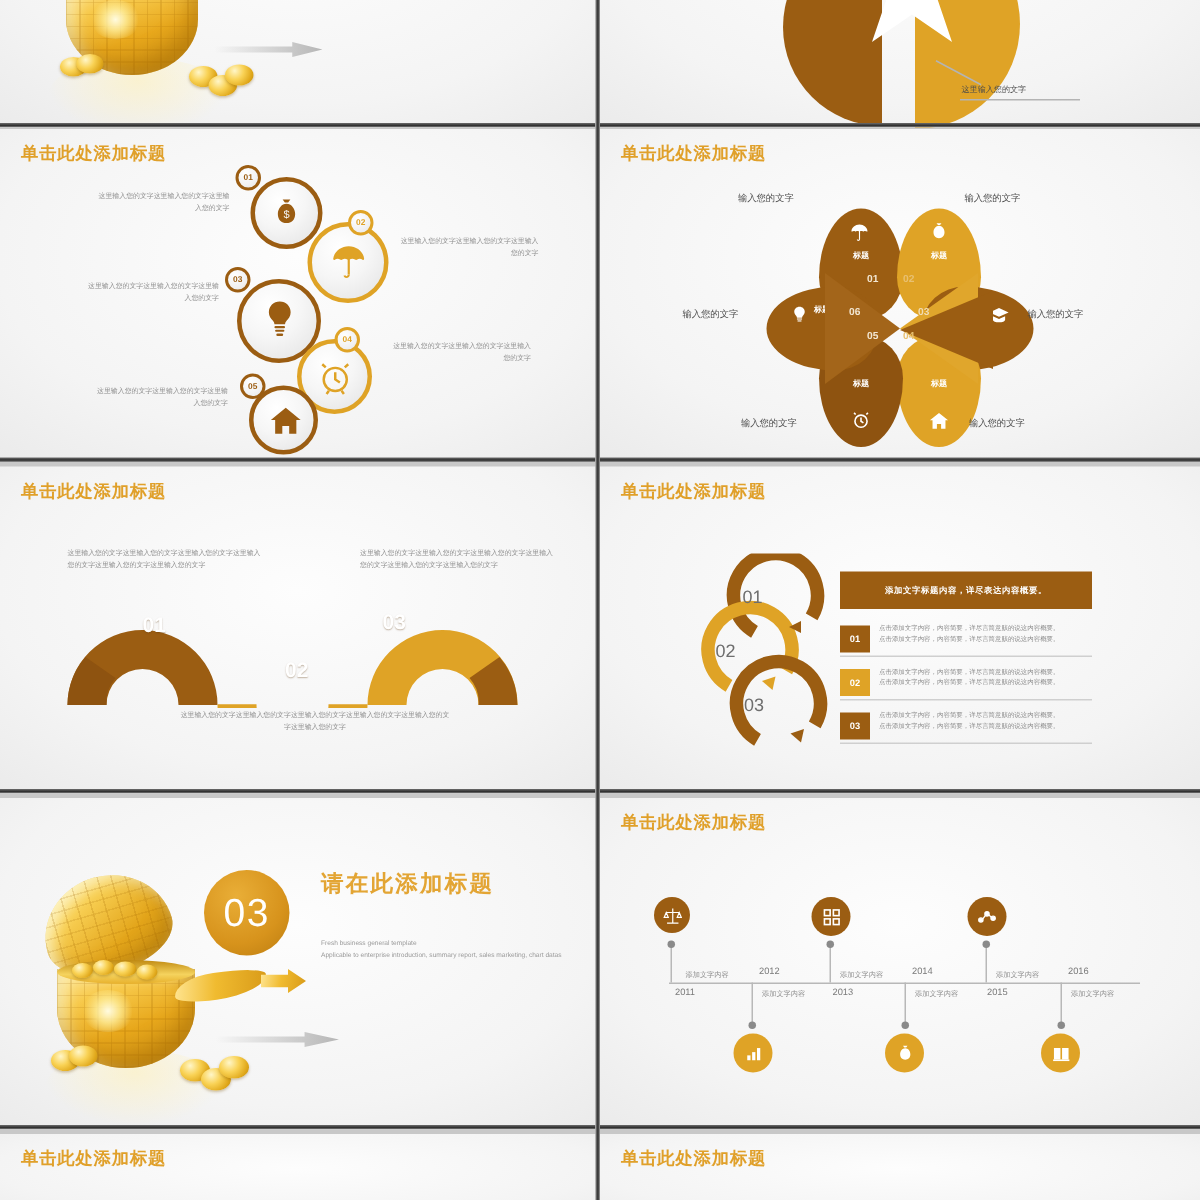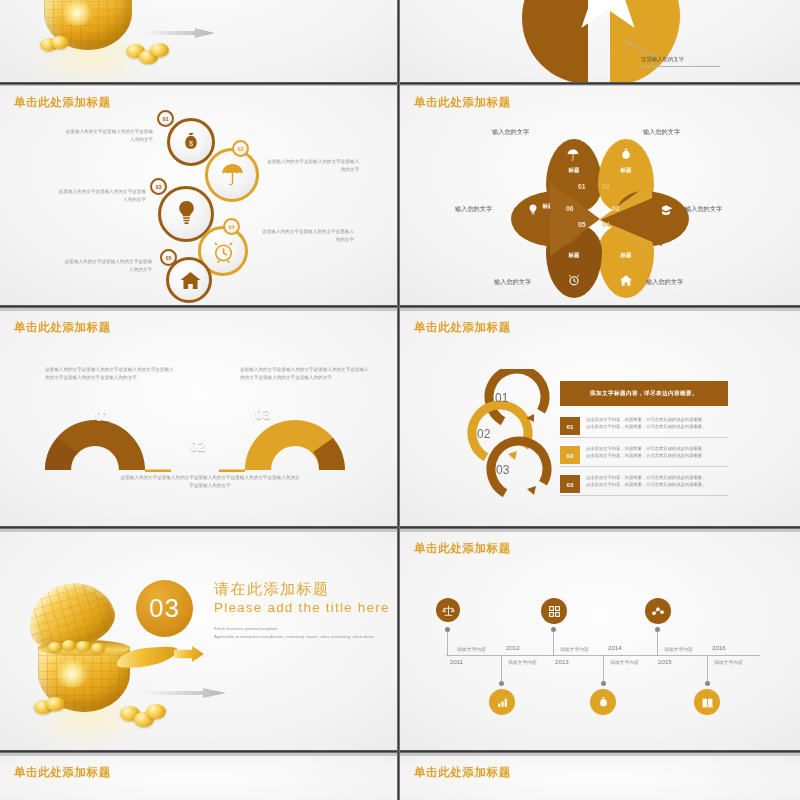--- a/index.html
+++ b/index.html
@@ -125,21 +125,21 @@
   .ltxt{ position:absolute; font-size:4.3px; line-height:1.8; color:#8b8b8b; }
   .lline{ position:absolute; height:1px; background:#cfcfcf; }
 
   
   .bignum{
     position:absolute; border-radius:50%;
     background:radial-gradient(circle at 38% 30%,#e9ae37,#d7931c 60%,#bb7c10 100%);
     display:flex; align-items:center; justify-content:center;
     color:#fff; font-size:26px; font-weight:300; letter-spacing:1px;
   }
-  .t-cn{ position:absolute; font-size:15px; color:#e3a534; font-weight:normal; letter-spacing:1.5px; }
+  .t-cn{ position:absolute; font-size:15px; color:#e3a534; font-weight:bold; letter-spacing:1.5px; }
   .t-en{ position:absolute; font-size:13.5px; color:#e3a534; letter-spacing:1.2px; }
   .t-sub{ position:absolute; font-size:4.4px; line-height:1.8; color:#9a9a9a; width:160px; }
 
   
   .tl-circ{
     position:absolute; border-radius:50%;
     display:flex; align-items:center; justify-content:center;
   }
   .tl-axis{ position:absolute; background:#b8b8b8; }
   .tl-dot{ position:absolute; border-radius:50%; background:#8a8a8a; }
@@ -416,21 +416,20 @@
       <div class="coin" style="left:130px;top:144px;width:20px;height:15px;"></div>
       <div class="ribbon" style="left:100px;top:88px;width:62px;height:18px;
                   border-radius:44% 56% 56% 44%/70% 30% 70% 30%;transform:rotate(-8deg);"></div>
       <div class="ribbon" style="left:158px;top:86px;width:30px;height:16px;
                   clip-path:polygon(0 24%,60% 24%,60% 0,100% 50%,60% 100%,60% 76%,0 76%);"></div>
       <div class="grayarrow" style="left:128px;top:128px;width:82px;"></div>
     </div>
 
     <div class="bignum" style="left:136px;top:48px;width:57px;height:57px;">03</div>
     <div class="t-cn cn" style="left:214px;top:48px;">请在此添加标题</div>
-    <div class="t-en" style="left:214px;top:68px;">Please add the title here</div>
     <div class="t-sub" style="left:214px;top:93px;">Fresh business general template</div>
     <div class="t-sub" style="left:214px;top:101px;width:170px;">Applicable to enterprise introduction, summary report, sales marketing, chart datas</div>
   </div>
 
   <div class="slide" style="left:400px;top:532px;width:400px;height:221px;">
     <div class="stitle cn">单击此处添加标题</div>
 
     <div class="tl-axis" style="left:46px;top:123px;width:314px;height:1px;"></div>
 
     <div class="tl-circ" style="left:36px;top:66px;width:24px;height:24px;background:#9b5d12;">

